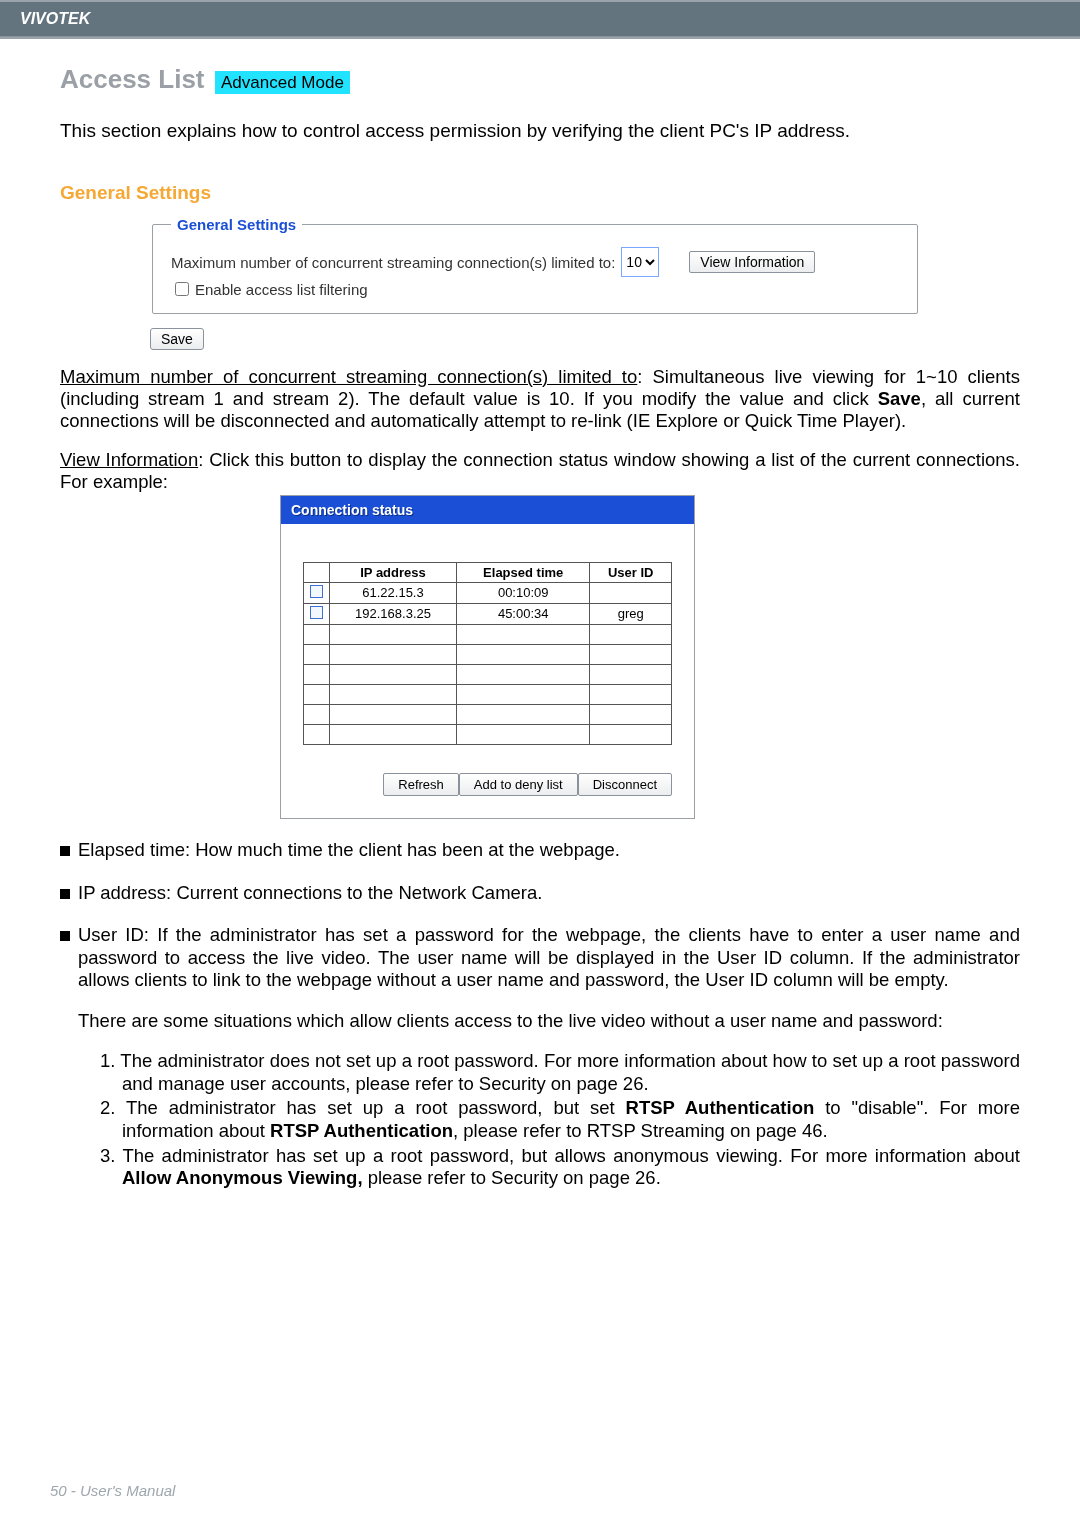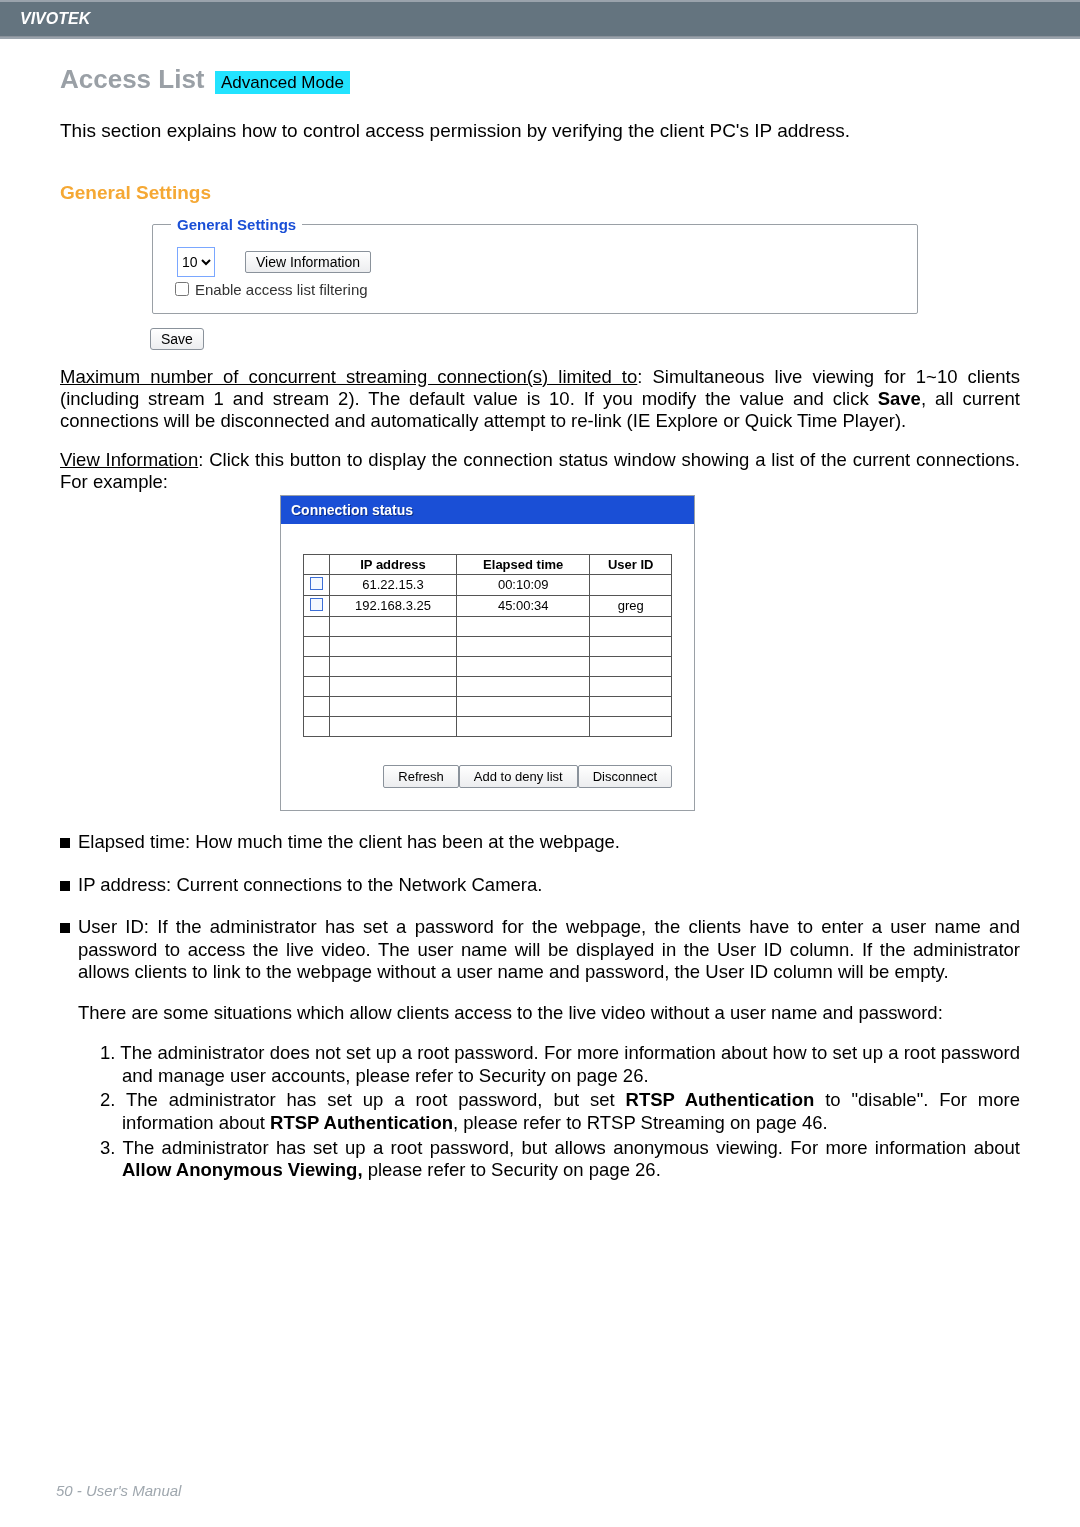--- a/index.html
+++ b/index.html
@@ -109,21 +109,21 @@
     background: #fff;
     font-size: 14px;
   }
   .conn-title {
     background: #1a4fd6;
     color: #fff;
     font-weight: bold;
     padding: 6px 10px;
     text-shadow: 1px 1px 0 #0a2d85;
   }
-  .conn-body { padding: 30px 22px 22px 22px; }
+  .conn-body { padding: 38px 22px 22px 22px; }
   table.conn {
     border-collapse: collapse;
     width: 100%;
     font-size: 13px;
   }
   table.conn th, table.conn td {
     border: 1px solid #555;
     padding: 2px 4px;
     text-align: center;
     height: 19px;
@@ -143,21 +143,21 @@
 
   
   .bullets { margin: 16px 0 0 0; }
   .bullet-item { display:flex; align-items:flex-start; margin: 10px 0 20px 0; font-size:18.5px; text-align:justify; line-height:1.22; }
   .sq { width:10px; height:10px; background:#000; margin: 7px 8px 0 0; flex:0 0 auto; }
   .bullet-text { flex:1; }
   .numlist { margin-top: 18px; padding-left: 22px; text-align:justify;}
   .numlist > div { margin: 0 0 2px 0; text-indent:-22px; padding-left:22px;}
 
   .page-foot {
-    position:absolute; bottom:28px; left:56px;
+    position:absolute; bottom:28px; left:50px;
     color:#9fa7ae; font-style:italic; font-size:15px;
   }
 </style>
 </head>
 <body>
 
 <div class="page">
   <div class="hdr-stripe"></div>
   <div class="brand">VIVOTEK</div>
   <div class="hdr-stripe"></div>
@@ -169,20 +169,21 @@
     </div>
 
     <div class="intro">This section explains how to control access permission by verifying the client PC's IP address.</div>
 
     <div class="section-heading">General Settings</div>
 
     <div class="gs-wrap">
       <fieldset class="gs">
         <legend>General Settings</legend>
         <div class="gs-row">
+          <span>Maximum number of concurrent streaming connection(s) limited to:</span>
           <select class="gs-select">
             <option>10</option>
           </select>
           <button class="gs-viewinfo">View Information</button>
         </div>
         <div class="gs-row">
           <input type="checkbox" class="gs-cb" style="">
           <span>Enable access list filtering</span>
         </div>
       </fieldset>

